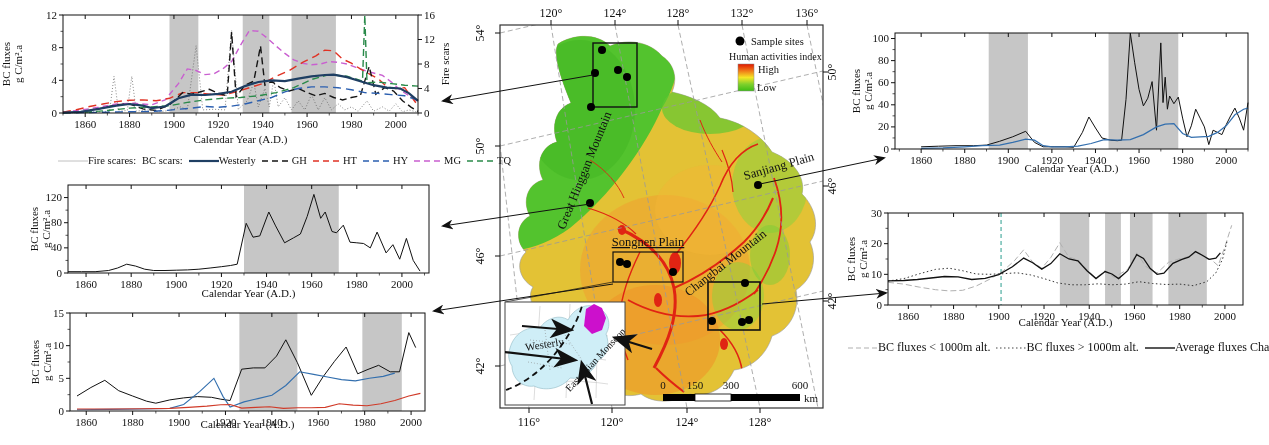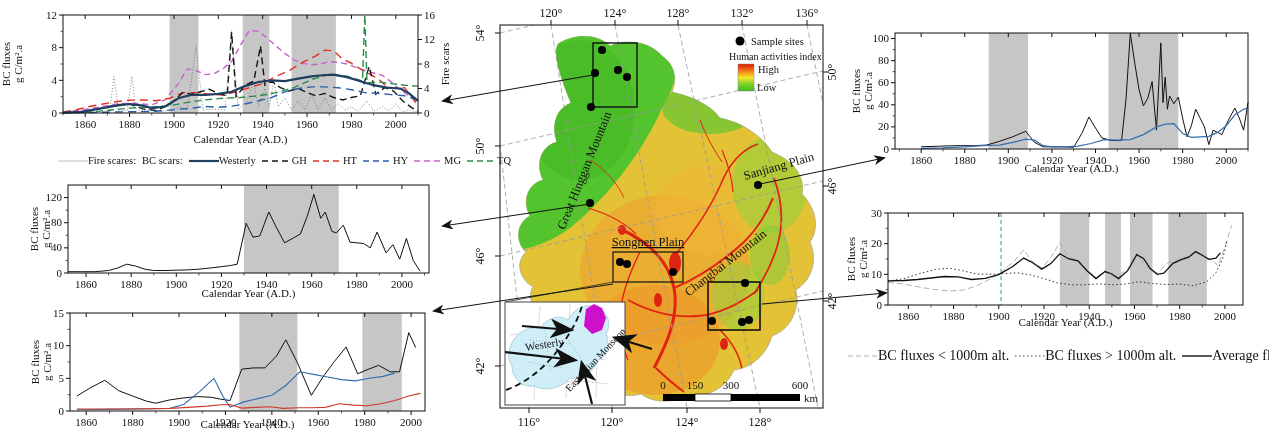--- a/index.html
+++ b/index.html
@@ -372,21 +372,21 @@
           <line x1="39" x2="43" y1="18" y2="18" stroke="#111"></line>
           <text x="37" y="21.5" text-anchor="end">30</text>
           <line x1="40.5" x2="43" y1="94.66666666666667" y2="94.66666666666667" stroke="#111" stroke-width="0.7"></line>
           <line x1="40.5" x2="43" y1="64" y2="64" stroke="#111" stroke-width="0.7"></line>
           <line x1="40.5" x2="43" y1="33.33333333333333" y2="33.33333333333333" stroke="#111" stroke-width="0.7"></line>
           <text x="220.5" y="131" text-anchor="middle" font-size="12">Calendar Year (A.D.)</text>
           <text transform="rotate(-90 10 64)" x="10" y="64" text-anchor="middle" font-size="11.5"><tspan x="10" dy="0">BC fluxes</tspan><tspan x="10" dy="12">g C/m².a</tspan></text>
         </g>
       </svg>
   </div>
-  <div class="legend-row" id="legend-br" style="left:848px;top:348px;width:420px;font-size:14px">
+  <div class="legend-row" id="legend-br" style="left:848px;top:340px;width:420px;font-size:12px">
       <span class="li">
         <svg width="30" height="8">
           <line x1="0" x2="30" y1="4" y2="4" stroke="#b0b0b0" stroke-width="1.2" stroke-dasharray="5 3"></line>
         </svg>
         <span>BC fluxes &lt; 1000m alt.</span>
       </span>
       <span class="li">
         <svg width="30" height="8">
           <line x1="0" x2="30" y1="4" y2="4" stroke="#444444" stroke-width="1.2" stroke-dasharray="1.5 2.5"></line>
         </svg>

